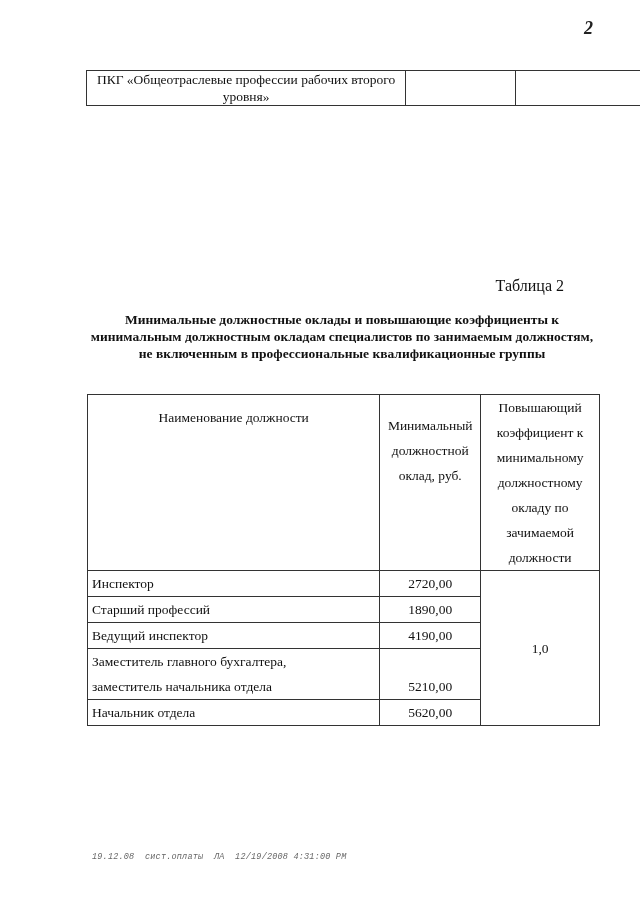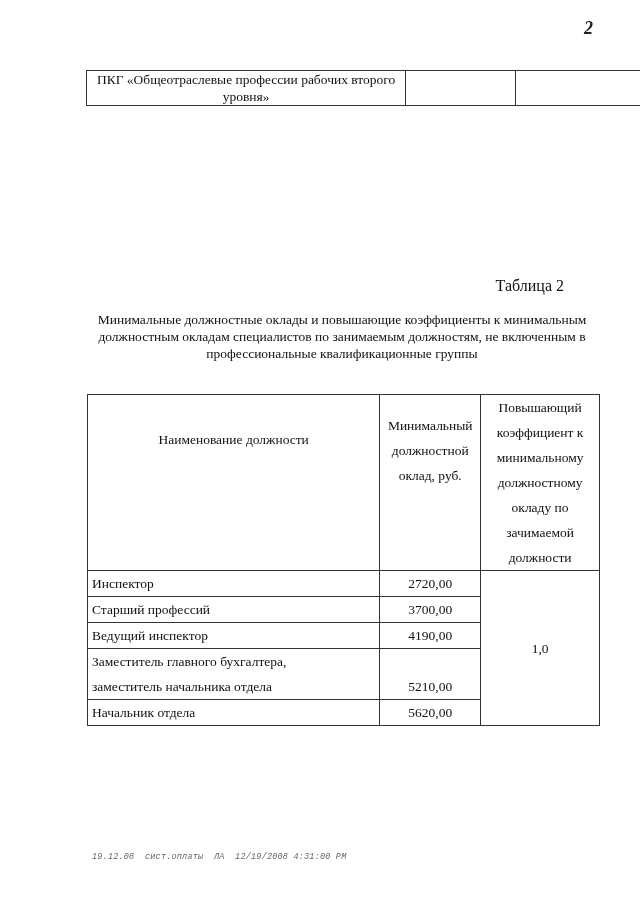--- a/index.html
+++ b/index.html
@@ -20,29 +20,29 @@
   #table1 .c3 { width: 112px; }
   .center { text-align: center; }
   .justify { text-align: justify; text-align-last: left; }
   .vmid { vertical-align: middle; }
   .table-label {
     position: absolute; left: 470px; top: 277px; width: 94px; text-align: right;
     font-size: 16px;
   }
   .caption {
     position: absolute; left: 86px; top: 311px; width: 512px; text-align: center;
-    font-weight: normal; font-size: 13.5px; line-height: 17px;
+    font-weight: bold; font-size: 13.5px; line-height: 17px;
   }
   #table2 { left: 87px; top: 394px; width: 513px; }
   #table2 .c1 { width: 278px; }
   #table2 .c2 { width: 96px; }
   #table2 .c3 { width: 113px; }
   #table2 td { line-height: 25px; }
   .head-name { height: 119px; }
-  .head-name span { display: block; margin-top: 32px; }
+  .head-name span { display: block; margin-top: 10px; }
   .head-salary span { display: block; margin-top: 18px; font-family: Liberation Serif, serif; }
   .bottom { vertical-align: bottom; text-align: center; }
   .footer {
     position: absolute; left: 92px; top: 852px;
     font-family: "Liberation Mono", monospace; font-style: italic;
     font-size: 8.5px; color: #666; letter-spacing: 0.2px; white-space: pre;
   }
 </style>
 </head>
 <body>
@@ -83,21 +83,21 @@
         </td>
     <td class="center">Повышающий коэффициент к минимальному должностному окладу по зачимаемой должности</td>
   </tr>
   <tr>
     <td>Инспектор</td>
     <td class="center">2720,00</td>
     <td rowspan="5" class="center vmid">1,0</td>
   </tr>
   <tr>
     <td>Старший профессий</td>
-    <td class="center">3700,00</td>
+    <td class="center">1890,00</td>
   </tr>
   <tr>
     <td>Ведущий инспектор</td>
     <td class="center">4190,00</td>
   </tr>
   <tr>
     <td style="padding-right:56px;">Заместитель главного бухгалтера, заместитель начальника отдела</td>
     <td class="center bottom">5210,00</td>
   </tr>
   <tr>

